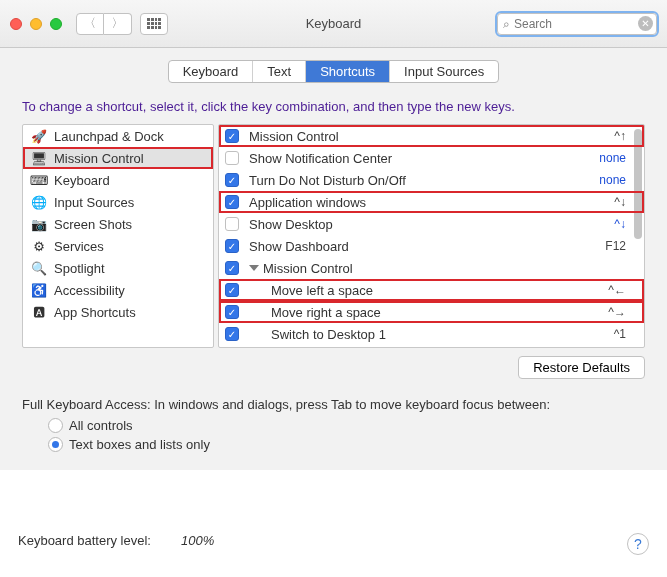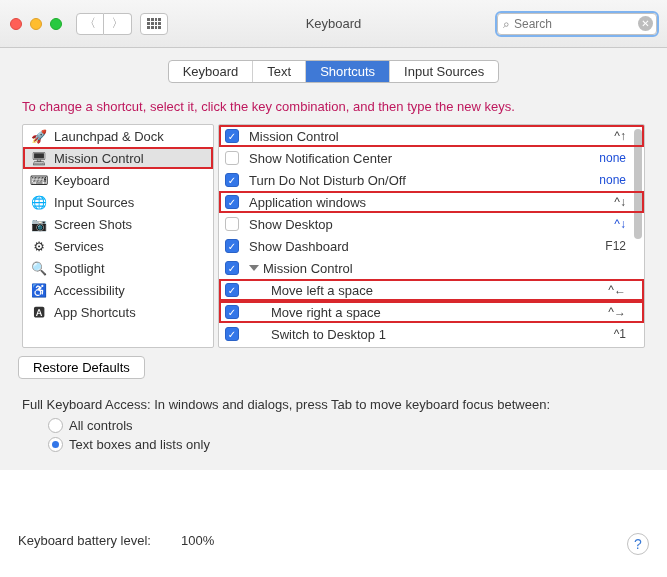--- a/index.html
+++ b/index.html
@@ -69,21 +69,21 @@
 }
 .content { padding: 12px 18px 10px 18px; background: #f2f2f2; }
 .tabbar { display: flex; justify-content: center; margin-bottom: 16px; }
 .tabseg { display: flex; border: 1px solid #bcbcbc; border-radius: 4px; overflow: hidden; background: #fff; }
 .tab {
   padding: 3px 14px; font-size: 13px; color: #333;
   border-right: 1px solid #d0d0d0;
 }
 .tab:last-child { border-right: none; }
 .tab.active { background: #3f79d6; color: #fff; }
-.instr { font-size: 13px; margin: 4px 4px 10px 4px; color: #be185d; }
+.instr { font-size: 13px; margin: 4px 4px 10px 4px; color: #4c1d95; }
 .panels {
   display: flex; gap: 0; margin: 0 4px;
   border: 1px solid #e0e0e0; border-radius: 0;
   height: 224px;
 }
 .sidebar {
   width: 192px; background: #fff;
   border: 1px solid #c8c8c8;
   overflow: hidden;
   border-radius: 2px;
@@ -123,42 +123,42 @@
 .shortlist .srow .sc.none { color: #1d4ed8; }
 .shortlist .srow.highlight { outline: 2px solid #d9272c; outline-offset: -2px; z-index: 2; position: relative; }
 .shortlist .scrollbar {
   position: absolute; right: 2px; top: 2px; bottom: 2px;
   width: 10px;
 }
 .shortlist .thumb {
   position: absolute; right: 0; top: 2px; width: 8px; height: 110px;
   background: #c5c5c5; border-radius: 4px;
 }
-.restorewrap { display: flex; justify-content: flex-start; margin: 8px 4px 18px 0; }
+.restorewrap { display: flex; justify-content: flex-end; margin: 8px 4px 18px 0; }
 .btn {
   border: 1px solid #c2c2c2; background: #fff; border-radius: 4px;
   padding: 3px 14px; font-size: 13px;
 }
 .fka { margin: 0 4px 6px 4px; font-size: 13px; }
 .radios { margin: 6px 0 8px 30px; }
 .radiorow { display: flex; align-items: center; gap: 6px; margin-bottom: 4px; font-size: 13px; }
 .radio {
   width: 15px; height: 15px; border: 1px solid #b8b8b8; border-radius: 50%;
   background: #fff; display: flex; align-items: center; justify-content: center;
 }
 .radio.checked::after {
   content: ""; width: 7px; height: 7px; border-radius: 50%; background: #3376e8;
 }
 .hint { font-size: 11px; color: #666; margin: 4px 4px 20px 4px; }
 .footer {
   display: flex; align-items: flex-start; padding: 0 18px 14px 18px;
   background: #fff; position: absolute; bottom: 0; left: 0; right: 0; height: 44px;
 }
 .battlbl { font-size: 13px; margin-right: 30px; }
-.battval { font-size: 13px; }
+.battval { font-size: 13px; font-style: italic; }
 .helpbtn {
   margin-left: auto; width: 22px; height: 22px;
   border: 1px solid #c2c2c2; border-radius: 50%;
   display: flex; align-items: center; justify-content: center;
   color: #3a7ad6; font-size: 14px;
 }
 .panels { border: none; }
 </style>
 </head>
 <body>

